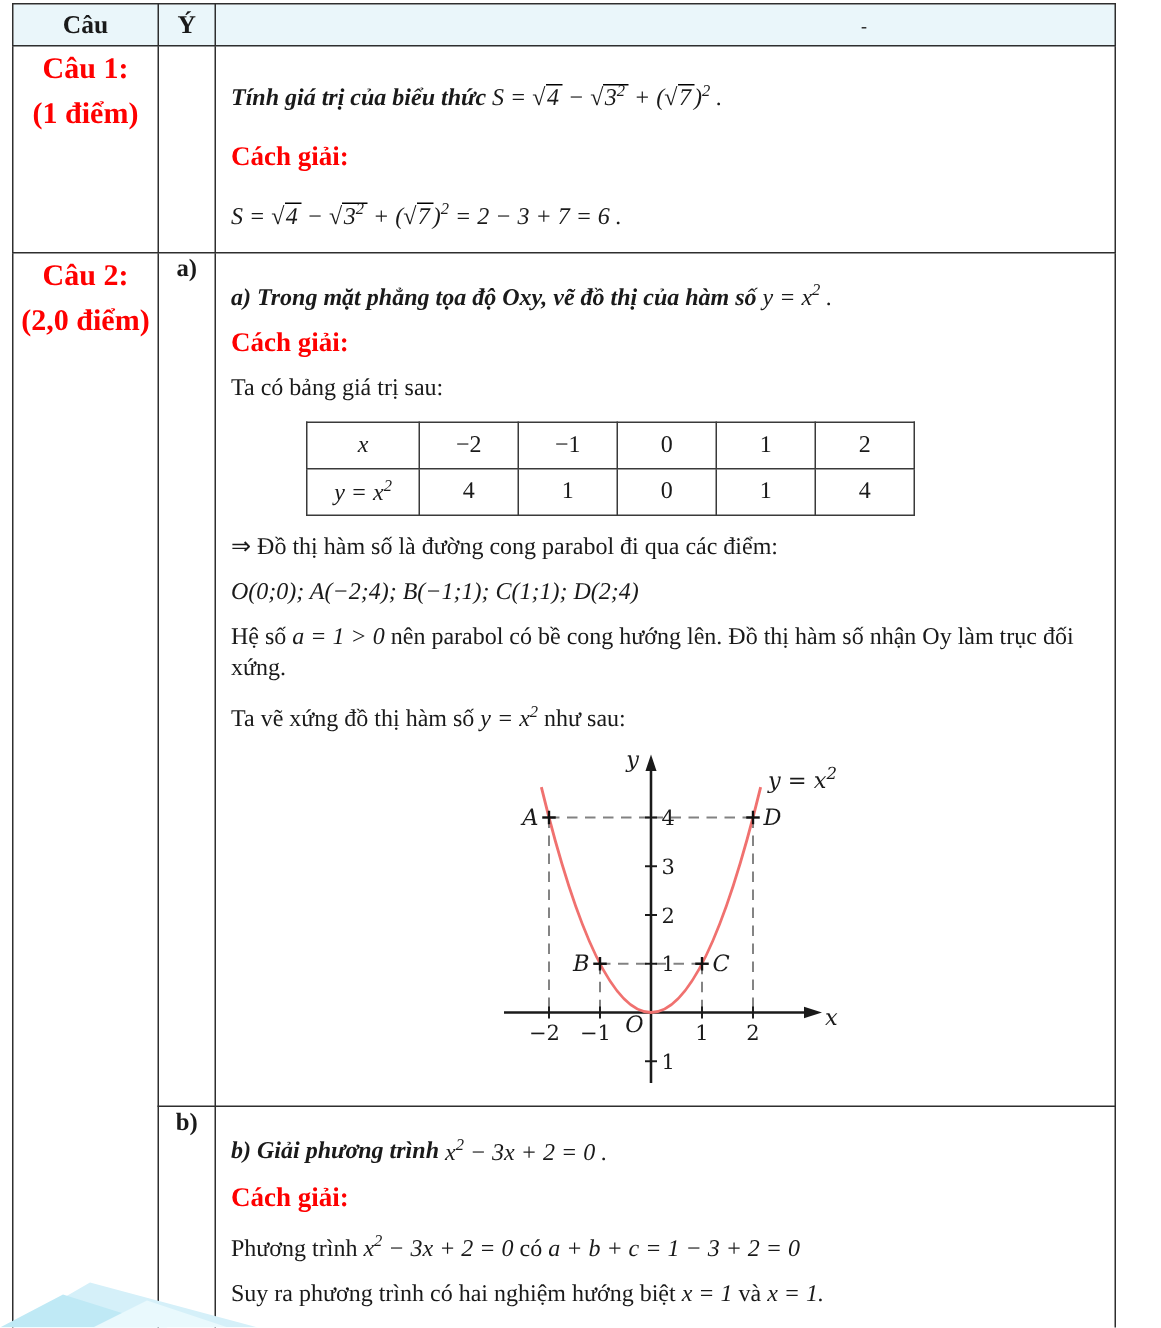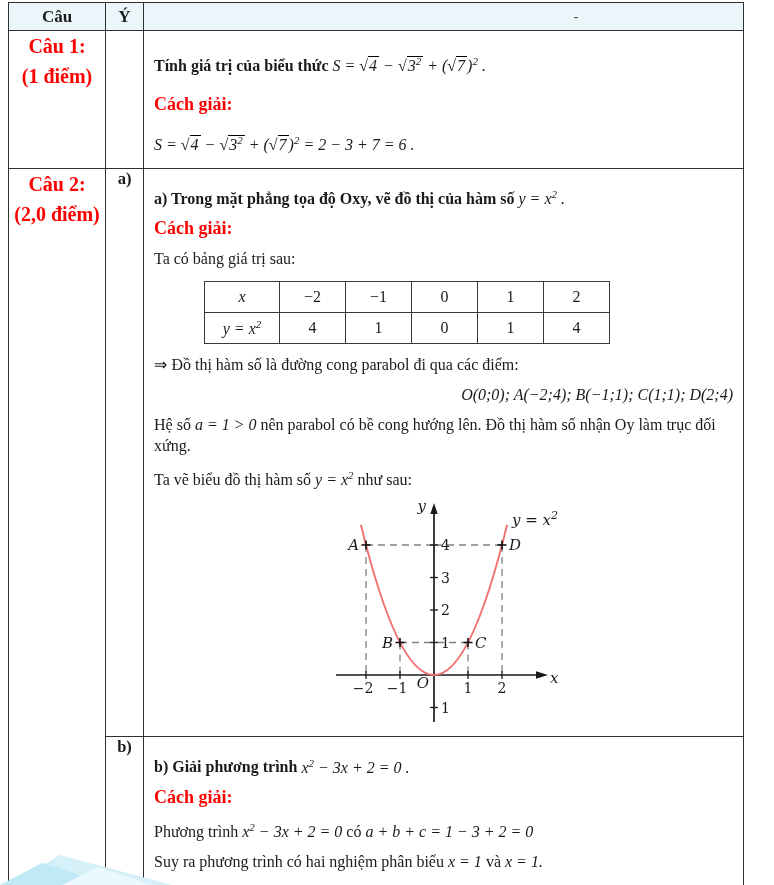--- a/index.html
+++ b/index.html
@@ -16,23 +16,23 @@
   table.main tr.hdr td { background:#eaf6fa; height:28px; vertical-align:middle; }
   .col-cau { width:97px; } .col-y { width:38px; }
   .hdr-label { font-weight:bold; font-size:17px; text-align:center; display:block; }
   .frag { display:block; text-align:left; margin-left:430px; font-weight:bold; font-size:12px; line-height:6px; color:#333; }
   td.qcell { vertical-align:middle; text-align:center; }
   .red { color:#fe0000; }
   .qlabel { font-weight:bold; font-size:20px; line-height:30px; }
   td.ycell { vertical-align:middle; text-align:center; font-weight:bold; font-size:16.5px; }
   td.content { padding:6px 10px 4px 10px; font-size:16px; }
   td.content p { margin:9px 0; line-height:21px; }
-  .bi { font-weight:bold; }
+  .bi { font-weight:bold; font-style:italic; }
   .redhead { font-weight:bold; font-size:18px; }
-  .math { font-style:italic;text-align:right; }
+  .math { font-style:italic; }
   .math sup, .vtable sup { font-size:11px; }
   .rad .rbar { border-top:1.4px solid #000; padding:0 2px 0 1px; }
   .gap-lg { margin-top:18px !important; }
   .gap-md { margin-top:14px !important; }
   table.vtable { border-collapse:collapse; margin:12px 0 10px 50px; }
   table.vtable td {
     border:1.4px solid #3a3a3a; width:66px; height:31px;
     text-align:center; vertical-align:middle; font-size:16px;
   }
   table.vtable td.first { width:75px; }
@@ -119,21 +119,21 @@
             </table>
 
         <p>⇒ Đồ thị hàm số là đường cong parabol đi qua các điểm:</p>
         <p class="math">O(0;0); A(−2;4); B(−1;1); C(1;1); D(2;4)</p>
         <p>
           <span>Hệ số</span>
           <span class="math">a = 1 &gt; 0</span>
           <span>nên parabol có bề cong hướng lên. Đồ thị hàm số nhận Oy làm trục đối xứng.</span>
         </p>
         <p>
-          <span>Ta vẽ biểu đồ thị hàm số</span>
+          <span>Ta vẽ xứng đồ thị hàm số</span>
           <span class="math">y = x<sup>2</sup></span>
           <span>như sau:</span>
         </p>
 
         <div class="chart-wrap">
           <svg id="graph-svg" width="265" height="228" viewBox="0 0 265 228">
                 <line x1="32" y1="45" x2="100" y2="45" stroke="#828282" stroke-width="1.3" stroke-dasharray="7 5"></line>
                 <line x1="32" y1="45" x2="32" y2="175" stroke="#828282" stroke-width="1.3" stroke-dasharray="7 5"></line>
                 <line x1="66" y1="142.5" x2="100" y2="142.5" stroke="#828282" stroke-width="1.3" stroke-dasharray="7 5"></line>
                 <line x1="66" y1="142.5" x2="66" y2="175" stroke="#828282" stroke-width="1.3" stroke-dasharray="7 5"></line>
@@ -193,21 +193,21 @@
           <span class="math">x<sup>2</sup> − 3x + 2 = 0 .</span>
         </p>
         <p class="redhead red">Cách giải:</p>
         <p>
           <span>Phương trình</span>
           <span class="math">x<sup>2</sup> − 3x + 2 = 0</span>
           <span>có</span>
           <span class="math">a + b + c = 1 − 3 + 2 = 0</span>
         </p>
         <p>
-          <span>Suy ra phương trình có hai nghiệm phân biểu</span>
+          <span>Suy ra phương trình có hai nghiệm hướng biệt</span>
           <span class="math">x = 1</span>
           <span>và</span>
           <span class="math">x = 1.</span>
         </p>
       </td>
     </tr>
 
   </tbody>
     </table>
 

